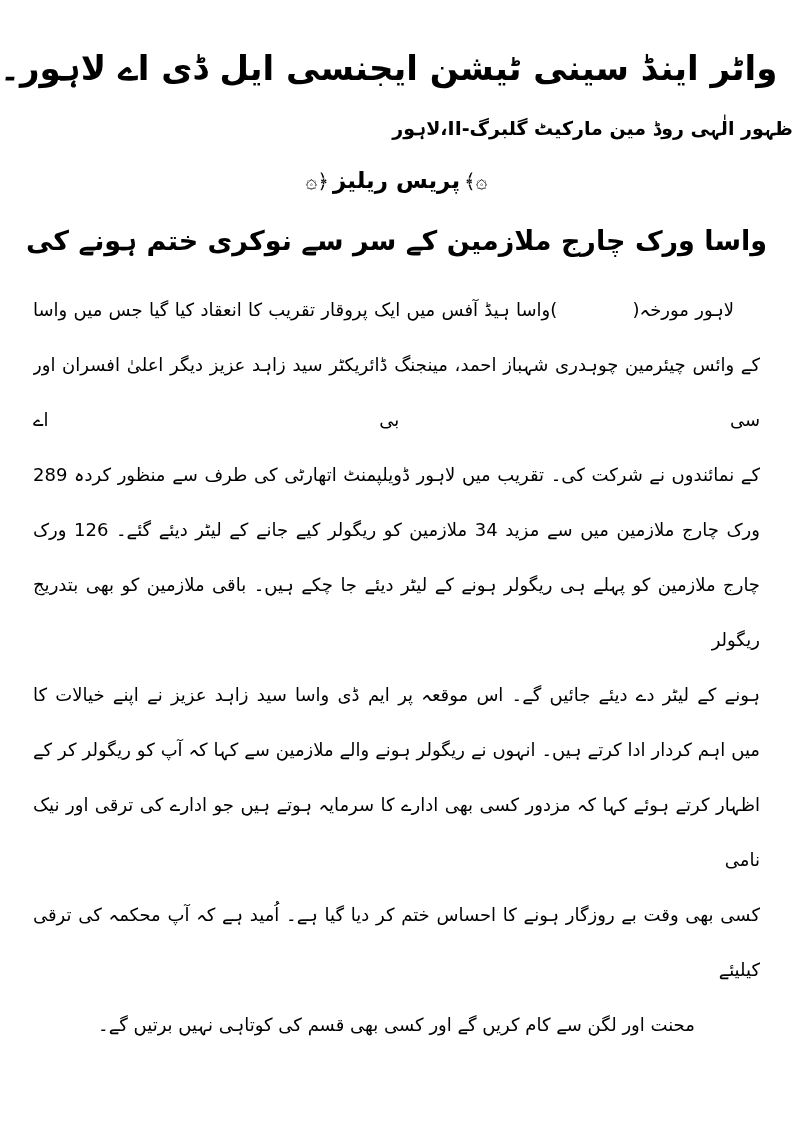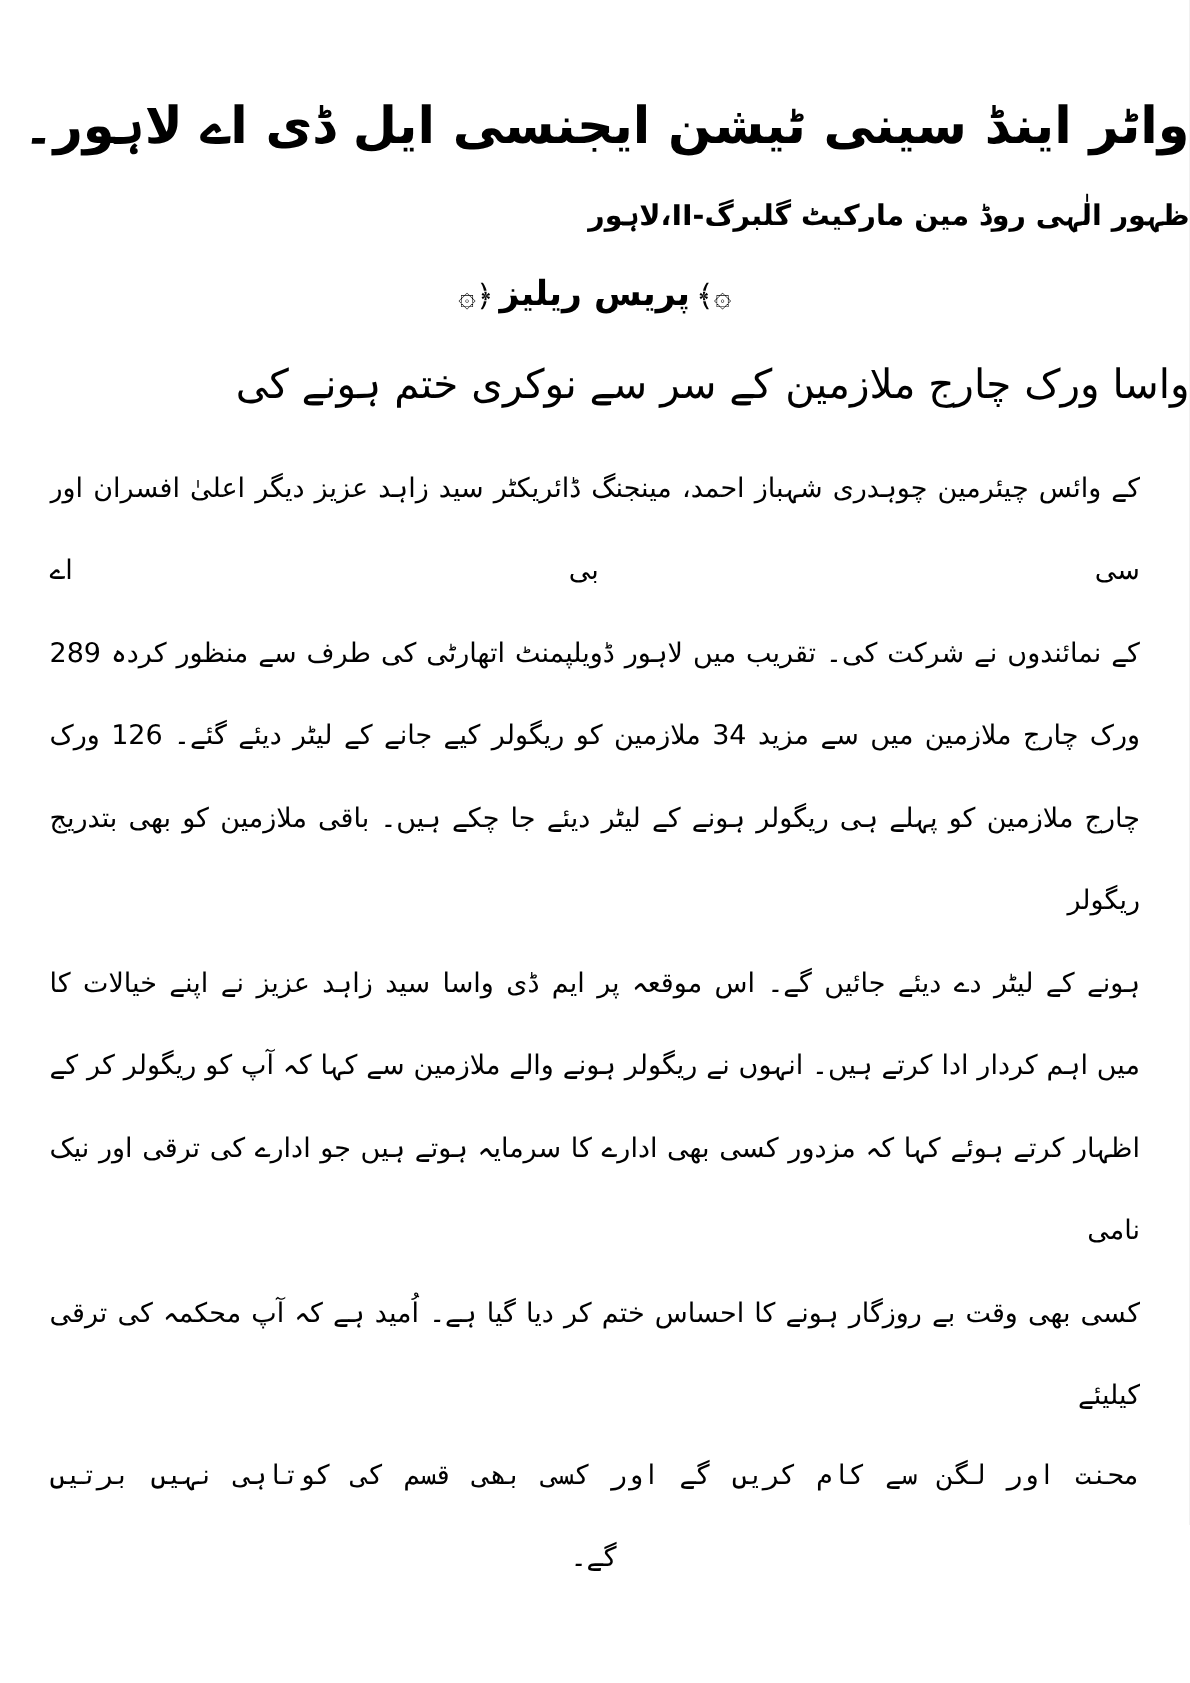--- a/index.html
+++ b/index.html
@@ -9,22 +9,22 @@
     height: 1122px;
     margin: 0 auto;
     background: #ffffff;
     color: #000000;
     font-family: "DejaVu Sans", sans-serif;
     direction: rtl;
     overflow: hidden;
     box-sizing: border-box;
   }
   .agency-title {
-    padding-top: 52px;
-    text-align: right;
+    padding-top: 36px;
+    text-align: left;
     font-size: 34px;
     font-weight: bold;
     line-height: 1.9;
     letter-spacing: -1px;
   }
   .agency-address {
     margin-top: 10px;
     font-size: 19px;
     font-weight: bold;
     line-height: 1.8;
@@ -40,40 +40,40 @@
     font-weight: bold;
     line-height: 1.9;
   }
   .press-ornament {
     font-size: 20px;
     font-weight: normal;
     line-height: 1;
   }
   .headline {
     margin-top: 12px;
+    text-align: center;
     font-size: 27px;
-    font-weight: normal;
+    font-weight: bold;
     line-height: 2.0;
   }
   .body-text {
     margin: 14px 33px 0 33px;
     font-size: 18px;
   }
   .body-line {
     line-height: 55px;
     text-align: justify;
     text-align-last: justify;
     overflow: hidden;
   }
   .body-line.first {
     text-indent: 26px; 
   }
   .body-line.last {
     text-align-last: center;
-    font-family: Liberation Mono, monospace;
   }
 </style>
 </head>
 <body>
 
 <div class="page">
 
   <div class="agency-title">واٹر اینڈ سینی ٹیشن ایجنسی ایل ڈی اے لاہور۔</div>
 
   <div class="agency-address">ظہور الٰہی روڈ مین مارکیٹ گلبرگ-II،لاہور</div>
@@ -82,20 +82,21 @@
     <span class="press-ornament" dir="ltr">۞﴿</span>
     <span dir="rtl">پریس ریلیز</span>
     <span class="press-ornament" dir="ltr">﴾۞</span>
   </div>
 
   <div class="headline">
     <div>واسا ورک چارج ملازمین کے سر سے نوکری ختم ہونے کی</div>
   </div>
 
   <div class="body-text">
+    <div class="body-line first">لاہور مورخہ(&nbsp;&nbsp;&nbsp;&nbsp;&nbsp;&nbsp;&nbsp;&nbsp;&nbsp;&nbsp;&nbsp;&nbsp;)واسا ہیڈ آفس میں ایک پروقار تقریب کا انعقاد کیا گیا جس میں واسا</div>
     <div class="body-line">کے وائس چیئرمین چوہدری شہباز احمد، مینجنگ ڈائریکٹر سید زاہد عزیز دیگر اعلیٰ افسران اور سی بی اے</div>
     <div class="body-line">کے نمائندوں نے شرکت کی۔ تقریب میں لاہور ڈویلپمنٹ اتھارٹی کی طرف سے منظور کردہ 289</div>
     <div class="body-line">ورک چارج ملازمین میں سے مزید 34 ملازمین کو ریگولر کیے جانے کے لیٹر دیئے گئے۔ 126 ورک</div>
     <div class="body-line">چارج ملازمین کو پہلے ہی ریگولر ہونے کے لیٹر دیئے جا چکے ہیں۔ باقی ملازمین کو بھی بتدریج ریگولر</div>
     <div class="body-line">ہونے کے لیٹر دے دیئے جائیں گے۔ اس موقعہ پر ایم ڈی واسا سید زاہد عزیز نے اپنے خیالات کا</div>
     <div class="body-line">میں اہم کردار ادا کرتے ہیں۔ انہوں نے ریگولر ہونے والے ملازمین سے کہا کہ آپ کو ریگولر کر کے</div>
     <div class="body-line">اظہار کرتے ہوئے کہا کہ مزدور کسی بھی ادارے کا سرمایہ ہوتے ہیں جو ادارے کی ترقی اور نیک نامی</div>
     <div class="body-line">کسی بھی وقت بے روزگار ہونے کا احساس ختم کر دیا گیا ہے۔ اُمید ہے کہ آپ محکمہ کی ترقی کیلیئے</div>
     <div class="body-line last">محنت اور لگن سے کام کریں گے اور کسی بھی قسم کی کوتاہی نہیں برتیں گے۔</div>
   </div>

